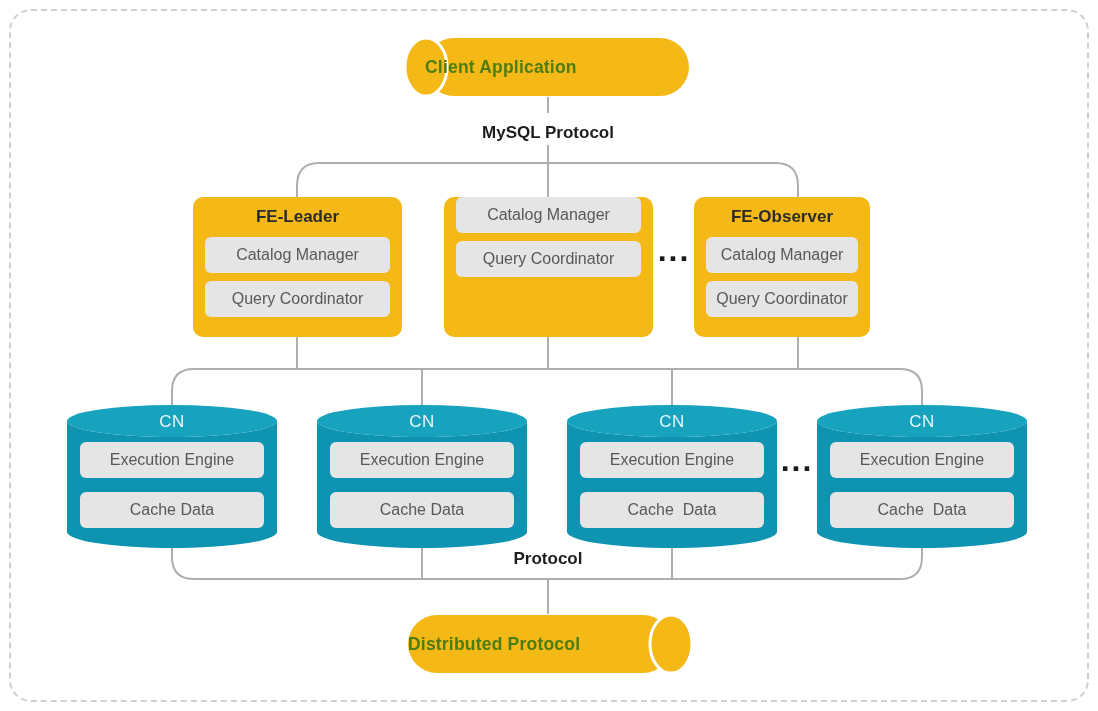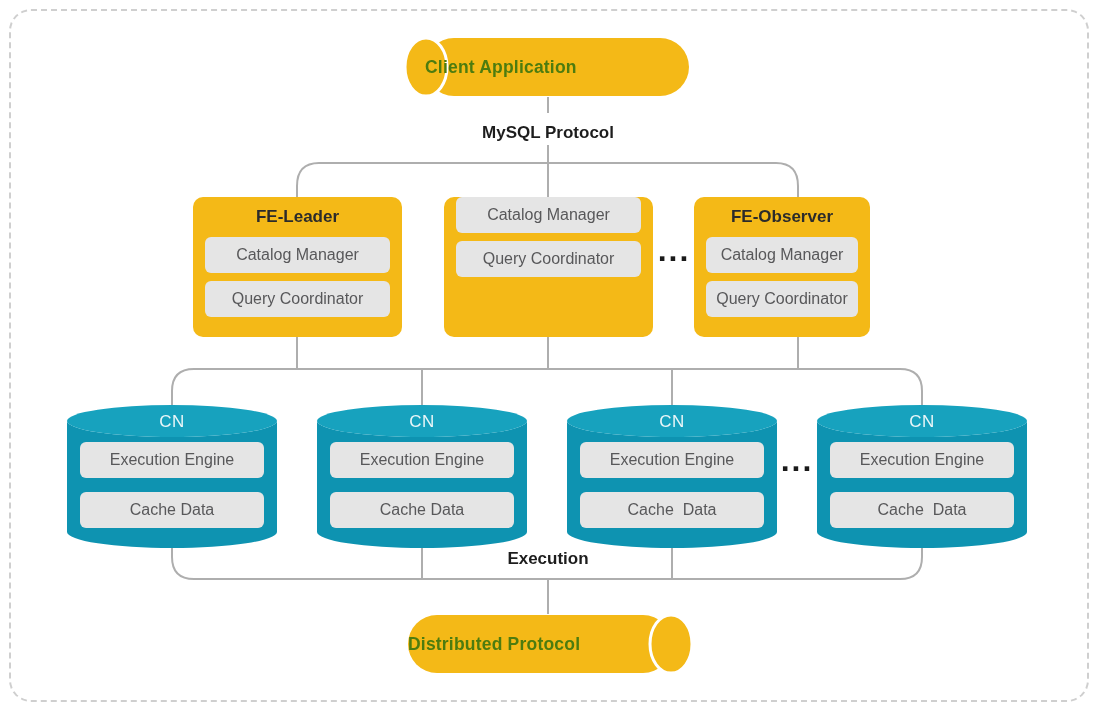--- a/index.html
+++ b/index.html
@@ -171,21 +171,21 @@
     <div class="cn-rows">
       <div class="comp">
         <span class="comp-label">Execution Engine</span>
       </div>
       <div class="comp">
         <span class="comp-label">Cache  Data</span>
       </div>
     </div>
   </div>
 
-  <div class="wire-label starrocks">Execution</div>
+  <div class="wire-label starrocks">Protocol</div>
 
   <div class="hcyl" style="left:406px;top:614px;">
     <svg width="288" height="60" viewBox="0 0 288 60">
       <rect x="2" y="1" width="264" height="58" rx="29" fill="#f4b917"></rect>
       <ellipse cx="265" cy="30" rx="21" ry="29" stroke-width="3" stroke="#ffffff" fill="#f4b917"></ellipse>
     </svg>
     <div class="hcyl-label" style="left:2px;width:264px;">Distributed Protocol</div>
   </div>
 
 </div>

